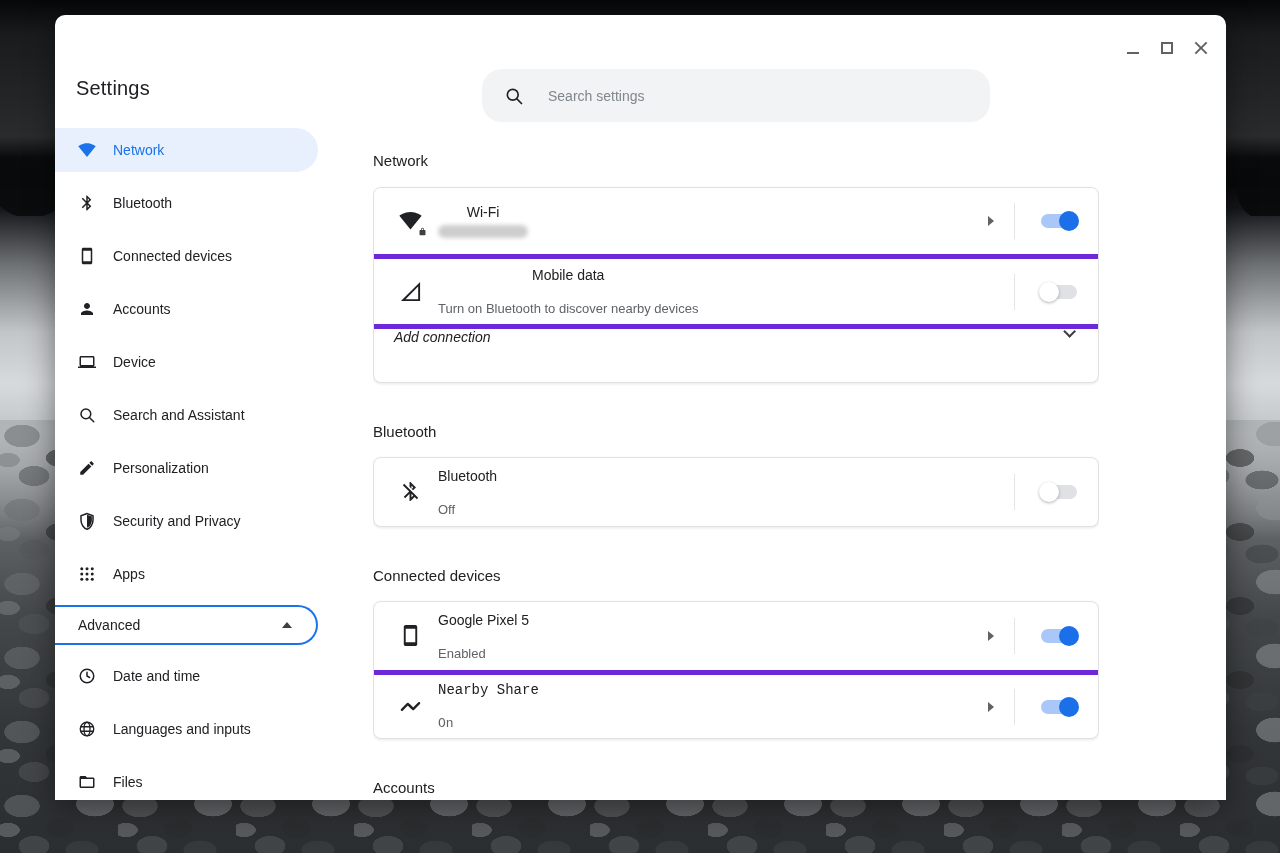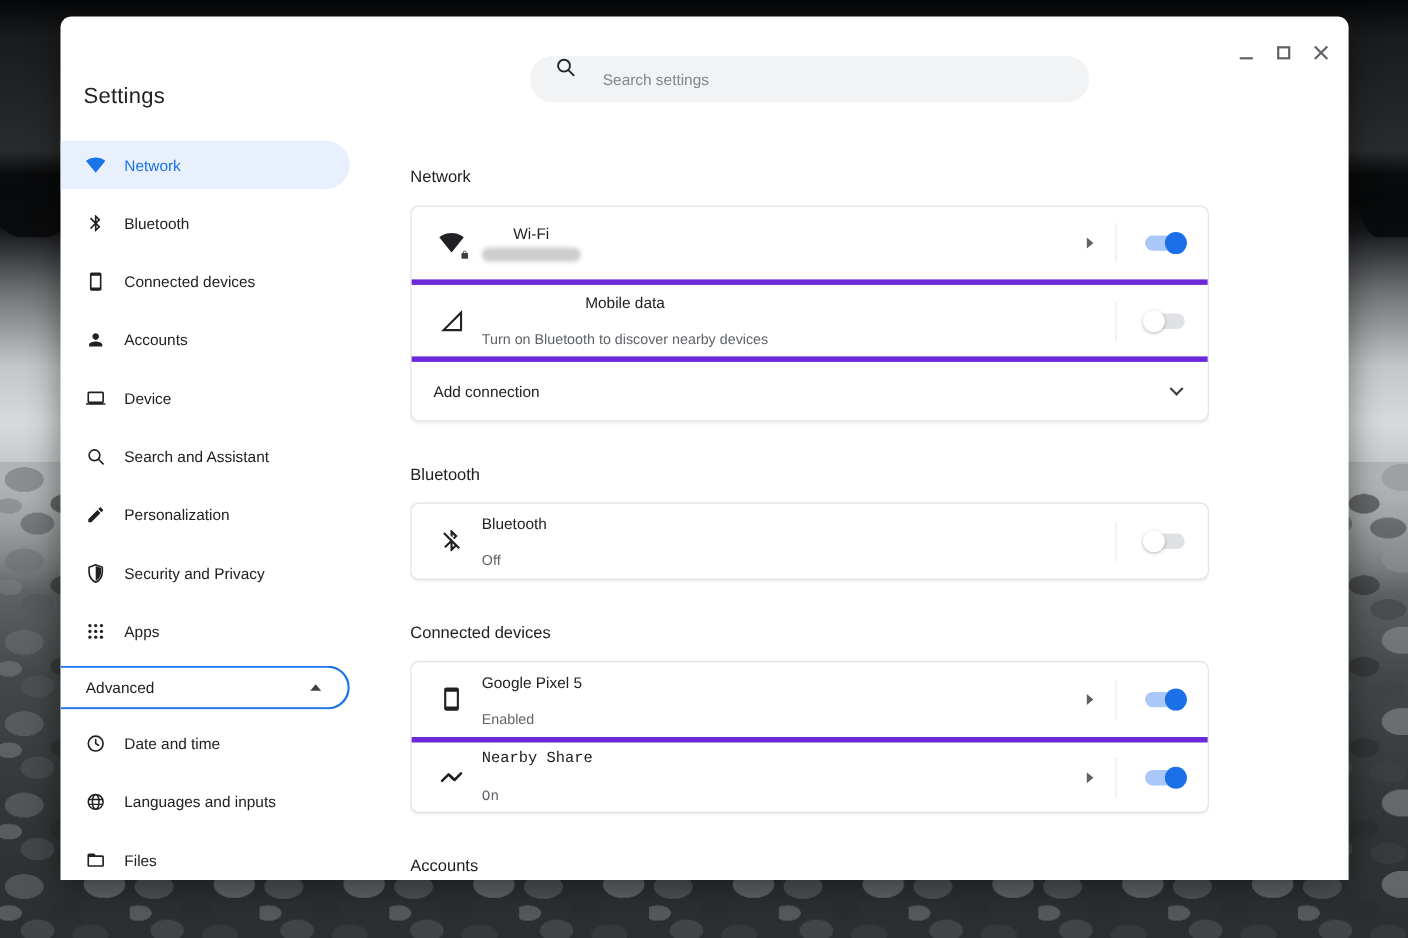--- a/index.html
+++ b/index.html
@@ -42,22 +42,22 @@
   .win-btn { width:22px; height:22px; display:flex; align-items:center; justify-content:center; cursor:default; }
   .glyph-min { width:12px; height:0; border-top:2px solid #5f6368; margin-top:9px; }
   .glyph-max { width:12px; height:12px; border:2px solid #5f6368; }
   .glyph-close { position:relative; width:14px; height:14px; }
   .glyph-close::before,.glyph-close::after { content:""; position:absolute; left:-1px; top:6px; width:16px; height:2px; background:#5f6368; }
   .glyph-close::before { transform:rotate(45deg); }
   .glyph-close::after { transform:rotate(-45deg); }
 
   .app-title { position:absolute; left:21px; top:62px; font-size:20px; font-weight:500; color:#202124; letter-spacing:.2px; }
 
-  .searchbar { position:absolute; left:427px; top:36px; width:508px; height:42px; background:#f1f3f4;
-    border-radius:20px; display:flex; padding:0 16px 0 22px; }
+  .searchbar { position:absolute; left:427px; top:54px; width:508px; height:53px; background:#f1f3f4;
+    border-radius:20px; display:flex; align-items:center; padding:0 16px 0 22px; }
   .searchbar svg { flex:0 0 auto; margin-right:24px; }
   .searchbar input { border:none; outline:none; background:transparent; font-size:14px; color:#202124; width:100%;
     font-family:"Liberation Sans","DejaVu Sans",sans-serif; }
   .searchbar input::placeholder { color:#80868b; }
 
   
   .sidebar { position:absolute; left:0; top:113px; width:263px; }
   .side-item { height:44px; margin-bottom:9px; display:flex; align-items:center; padding-left:23px;
     border-radius:0 22px 22px 0; cursor:pointer; }
   .side-item .ic { width:18px; height:18px; margin-right:17px; display:flex; align-items:center; justify-content:center; color:#202124; }
@@ -86,21 +86,21 @@
   .subarrow.hidden { visibility:hidden; }
   .vdiv { width:1px; height:36px; background:#e3e5e8; margin-right:26px; }
 
   .toggle { position:relative; width:36px; height:14px; border-radius:7px; cursor:pointer; flex:0 0 auto; }
   .toggle.on { background:#a9c7f9; }
   .toggle.on .knob { position:absolute; right:-2px; top:-3px; width:20px; height:20px; border-radius:50%; background:#1b6fe8; }
   .toggle.off { background:#dfe1e5; }
   .toggle.off .knob { position:absolute; left:-2px; top:-3px; width:20px; height:20px; border-radius:50%; background:#fff;
     box-shadow:0 1px 3px rgba(60,64,67,.4); }
 
-  .simple-row { display:flex; align-items:center; justify-content:space-between; height:58px; padding:0 26px 0 20px; cursor:pointer; }
+  .simple-row { display:flex; justify-content:space-between; height:58px; padding:0 26px 0 20px; cursor:pointer;font-style:italic; }
   .simple-row .title { font-size:14px; color:#202124; }
   .chev-down { width:9px; height:9px; border-right:2px solid #3c4043; border-bottom:2px solid #3c4043; transform:rotate(45deg) translateY(-3px); }
 
   .lock-badge { position:absolute; right:-4px; bottom:-3px; background:#fff; border-radius:2px; padding:0.5px; display:flex; }
 </style>
 </head>
 <body>
 
 <div class="wallpaper">
   <div class="trees"></div>

